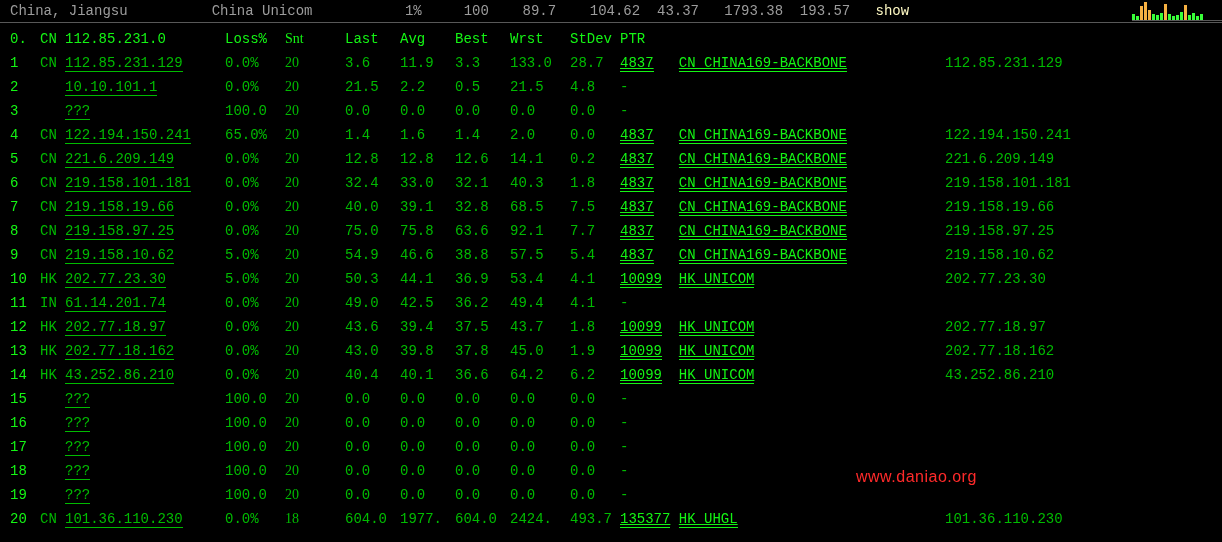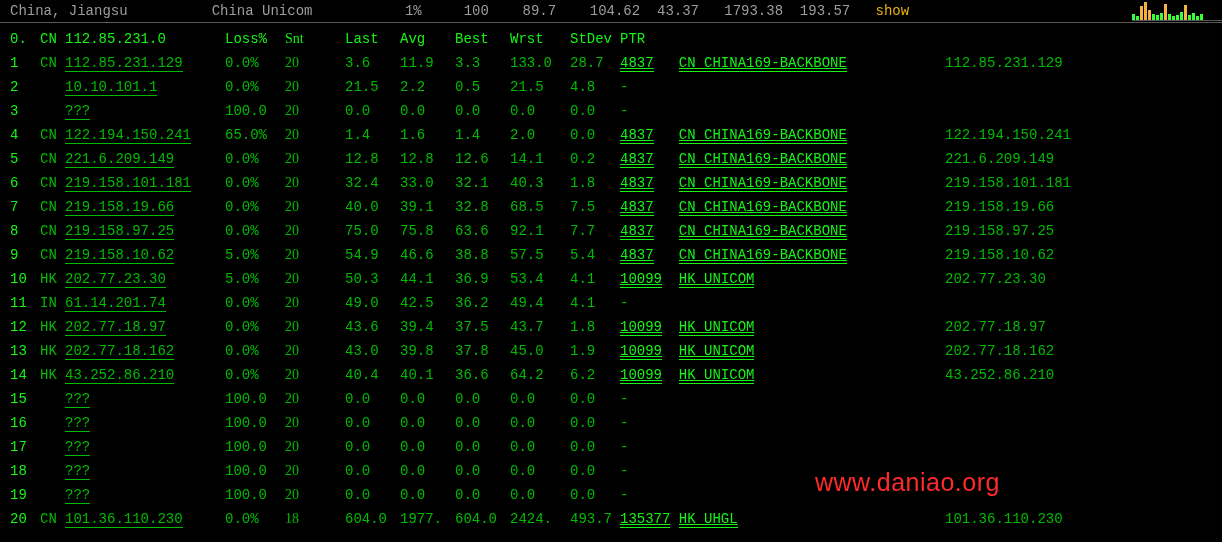--- a/index.html
+++ b/index.html
@@ -21,21 +21,21 @@
   .sep{border-bottom:1px solid #585858;height:0;margin:0 -10px 4px -10px;}
   .top{
     display:flex;
     white-space:pre;
     letter-spacing:0;
     height:22px;
     align-items:center;
   }
   .top .dim{color:#9c9c9c;}
   .top .fill{flex:1;}
-  .show{color:#eab308;}
+  .show{color:#fef9c3;}
   .row{
     height:24px;
     display:flex;
     align-items:center;
     white-space:pre;
   }
   .c-hop {width:30px;color:#14f514;}
   .c-cc  {width:25px;}
   .c-ip  {width:160px;}
   .c-loss{width:60px;}
@@ -48,24 +48,24 @@
   .c-asn {width:325px;}
   .c-ptr {flex:1;}
   .hdr .c-hop,.hdr .c-cc,.hdr .c-ip,.hdr .c-loss,.hdr .c-snt,.hdr .c-last,
   .hdr .c-avg,.hdr .c-best,.hdr .c-wrst,.hdr .c-std,.hdr .c-asn,.hdr .c-ptr{
     color:#14f514;
   }
   .u{border-bottom:1px solid #0b0;display:inline;}
   .u-br{color:#14f514;border-bottom:1px solid #14f514;display:inline;text-decoration:underline;}
   .watermark{
     position:absolute;
-    left:815px;top:468px;
+    left:856px;top:468px;
     color:#ff2a2a;
     font-family:Arial,Helvetica,sans-serif;
-    font-size:25px;
+    font-size:16px;
     letter-spacing:0.5px;
     pointer-events:none;
   }
   
   .graph{
     position:absolute;top:0;right:0;width:90px;height:20px;
     display:flex;align-items:flex-end;gap:1px;
     border-bottom:1px solid #585858;
   }
   .graph span{display:block;width:3px;}

